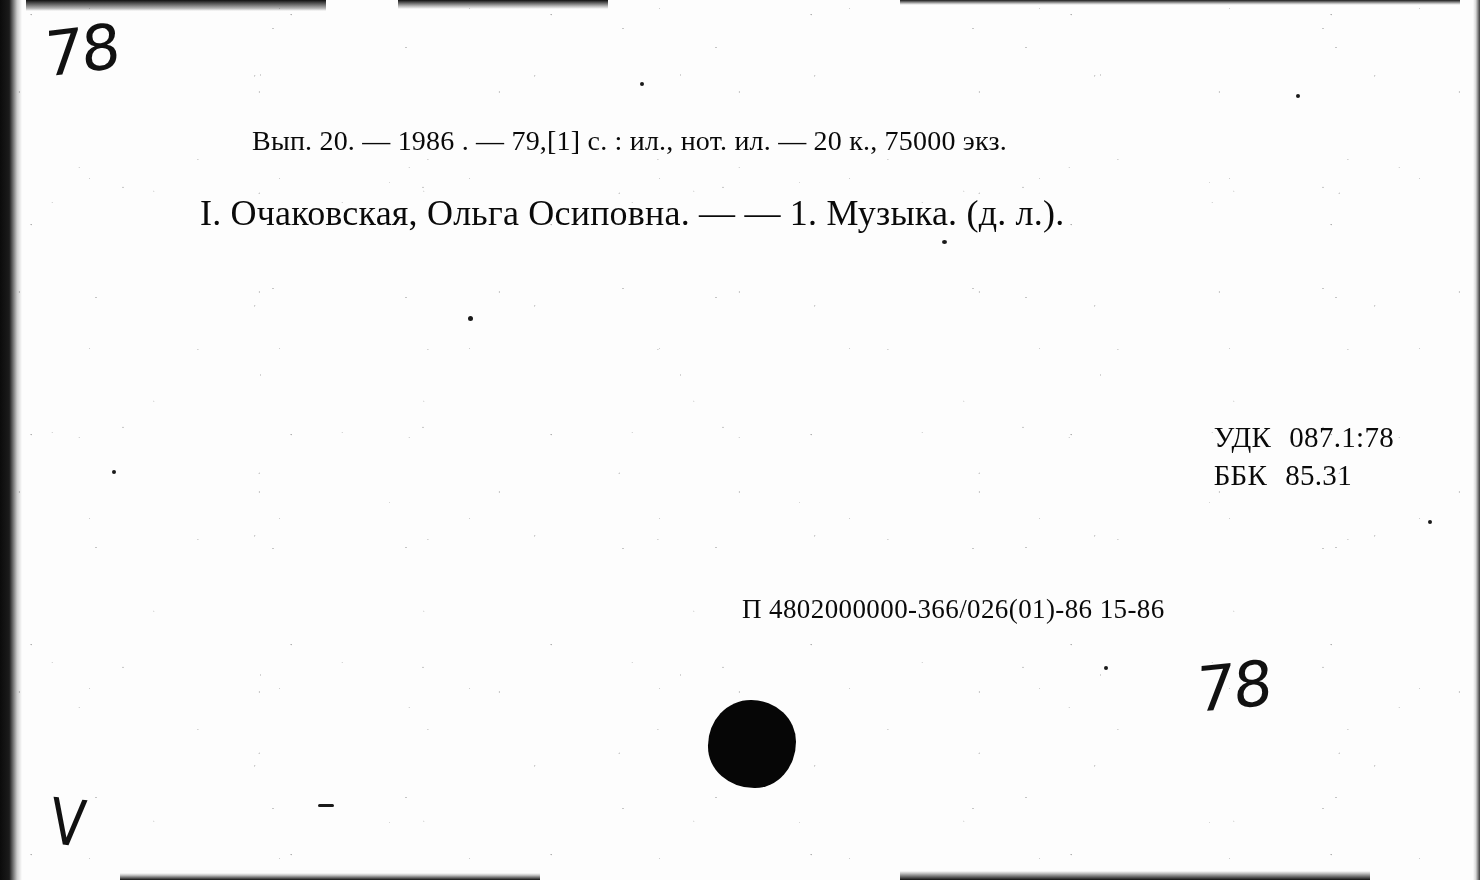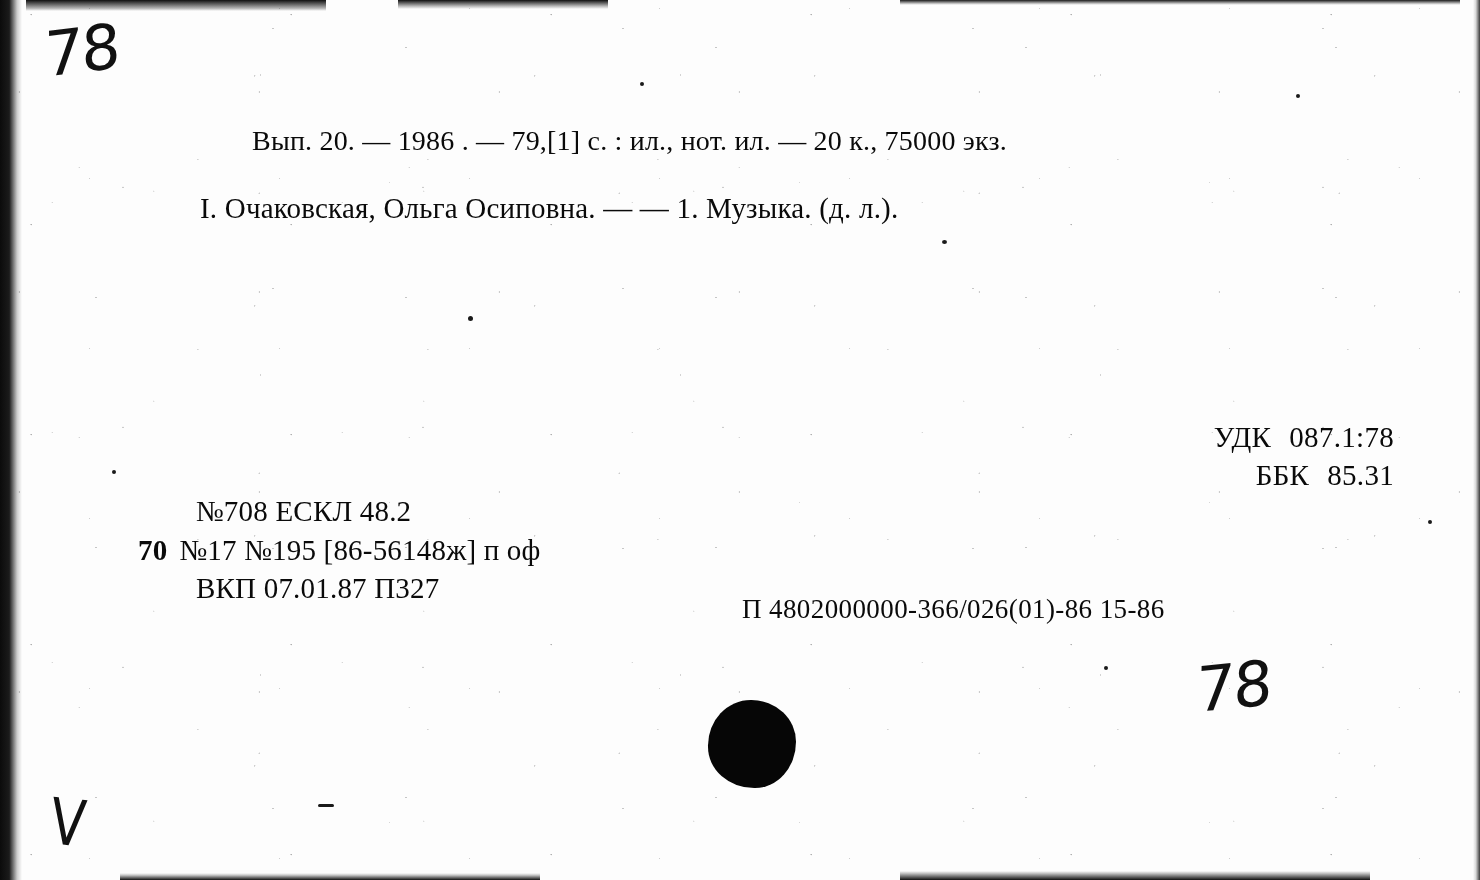--- a/index.html
+++ b/index.html
@@ -88,31 +88,31 @@
   }
   .rec-issue {
     margin-top: 4px;
     font-size: 28px;
     line-height: 1.35;
     text-indent: 56px;
     letter-spacing: 0.2px;
   }
   .rec-refs {
     margin-top: 30px;
-    font-size: 29px;
+    font-size: 36px;
     line-height: 1.3;
     letter-spacing: 0.2px;
     padding-left: 4px;
   }
 
   .classmarks {
     position: absolute;
     right: 86px;
     top: 418px;
-    text-align: right;
+    text-align: left;
     font-size: 29px;
     line-height: 1.32;
     color: #0a0a0a;
     letter-spacing: 0.3px;
   }
   .classmarks div span.code-gap { display: inline-block; width: 18px; }
 
   .admin-block {
     position: absolute;
     left: 196px;
@@ -210,25 +210,20 @@
   <div class="record">
     <div class="rec-issue">Вып. 20. — 1986 . — 79,[1] с. : ил., нот. ил. — 20 к., 75000 экз.</div>
     <div class="rec-refs">I. Очаковская, Ольга Осиповна. — — 1. Музыка. (д. л.).</div>
   </div>
 
   <div class="classmarks">
     <div><span>УДК</span><span class="code-gap"></span><span>087.1:78</span></div>
     <div><span>ББК</span><span class="code-gap"></span><span>85.31</span></div>
   </div>
 
-  <div class="admin-block">
-    <div class="admin-row">№708 ЕСКЛ 48.2</div>
-    <div class="admin-row admin-mid"><span class="bold-70">70</span><span>№17 №195 [86-56148ж] п оф</span></div>
-    <div class="admin-row">ВКП 07.01.87 П327</div>
-  </div>
 
   <div class="imprint-line">П  4802000000-366/026(01)-86  15-86</div>
 
   <div class="hand hand-78-top">78</div>
   <div class="hand hand-78-bottom">78</div>
   <div class="hand hand-check">V</div>
 
   <div class="ink-blob"></div>
 
   <div class="stray-dot d1"></div>

